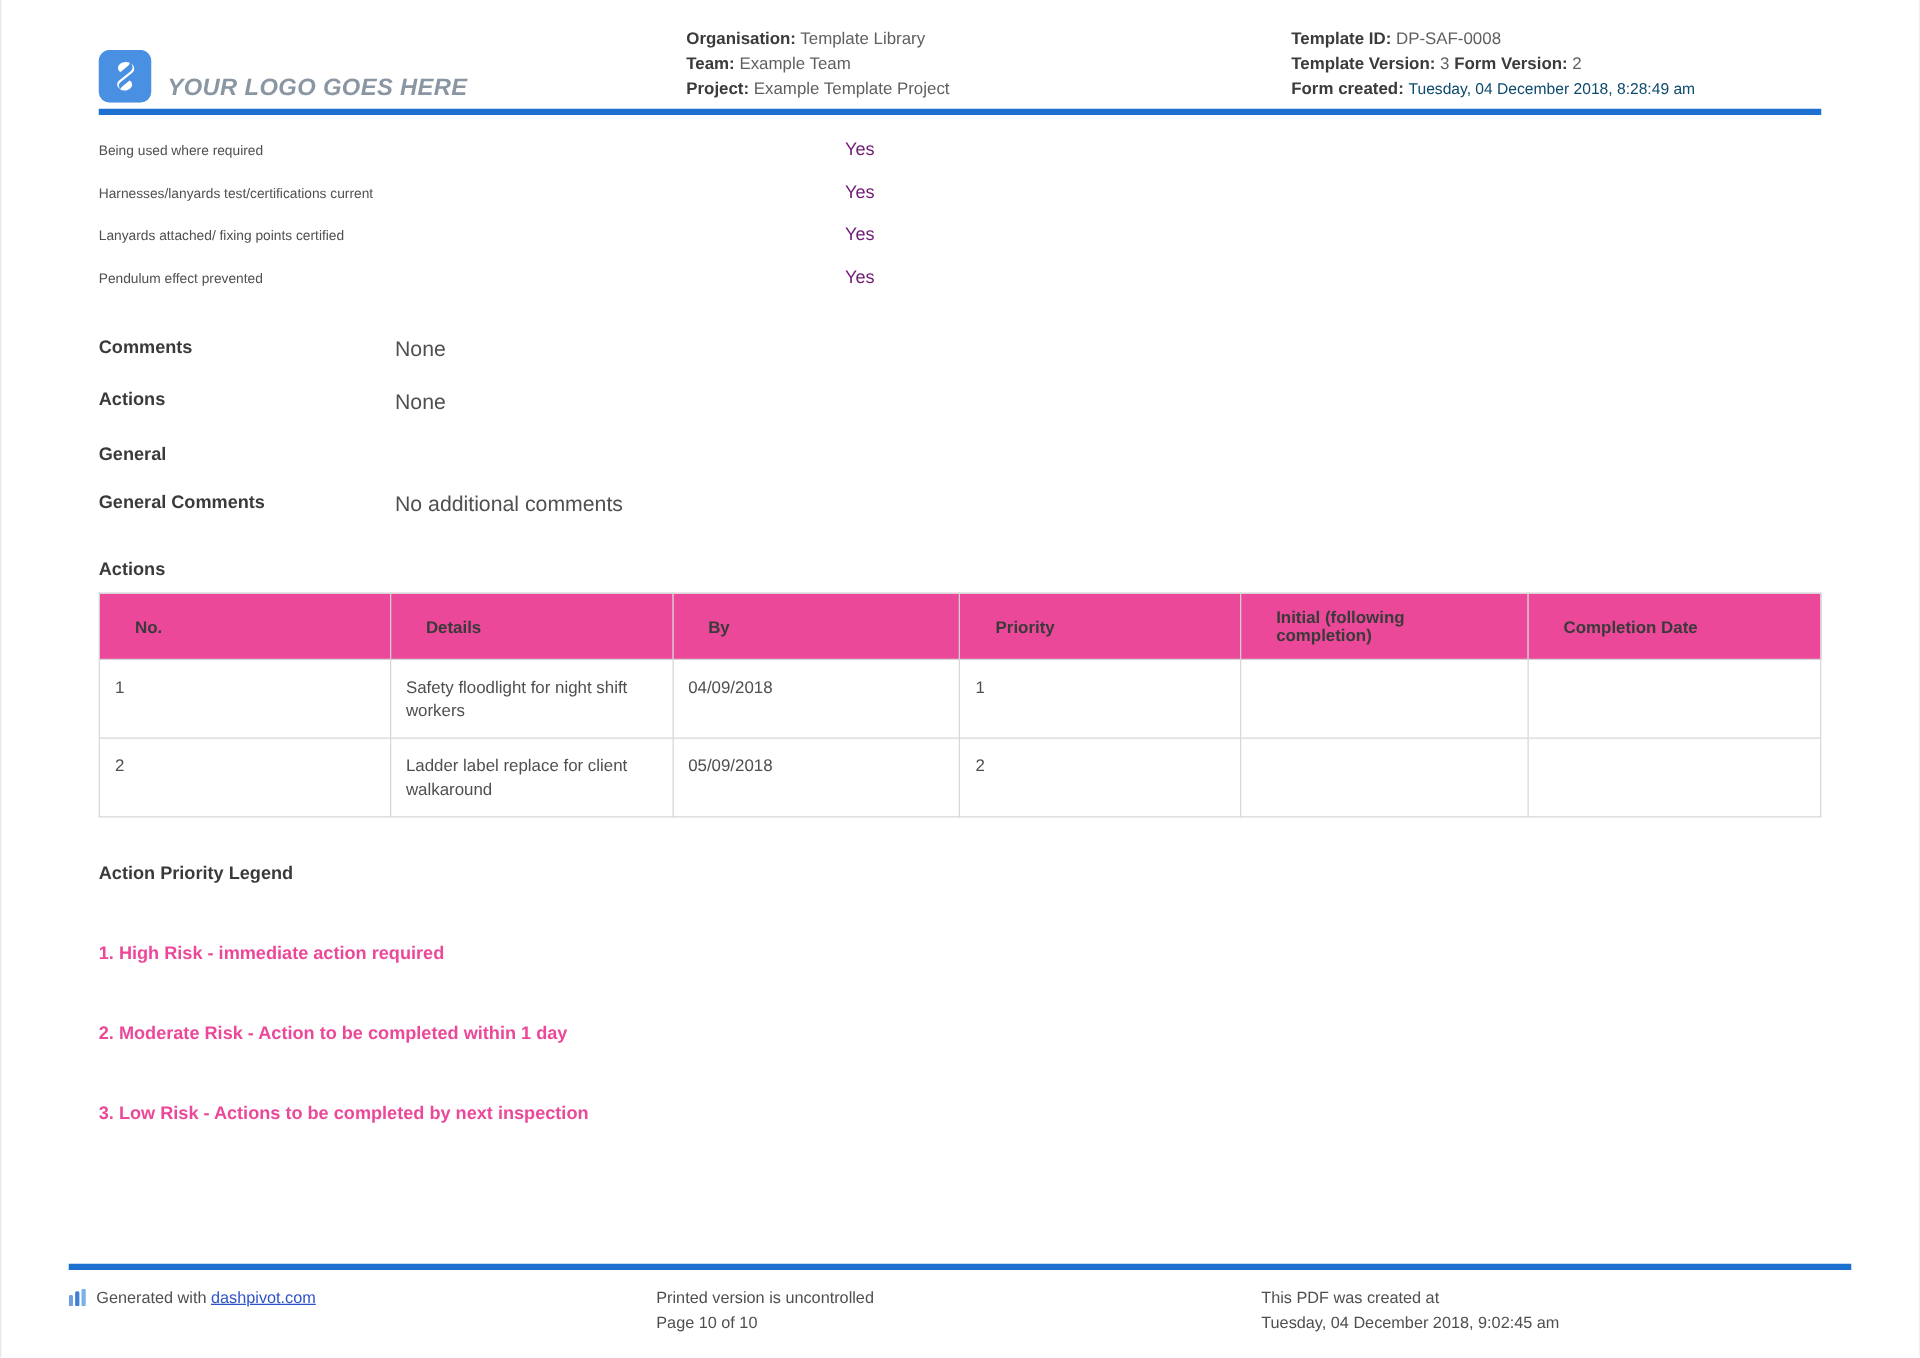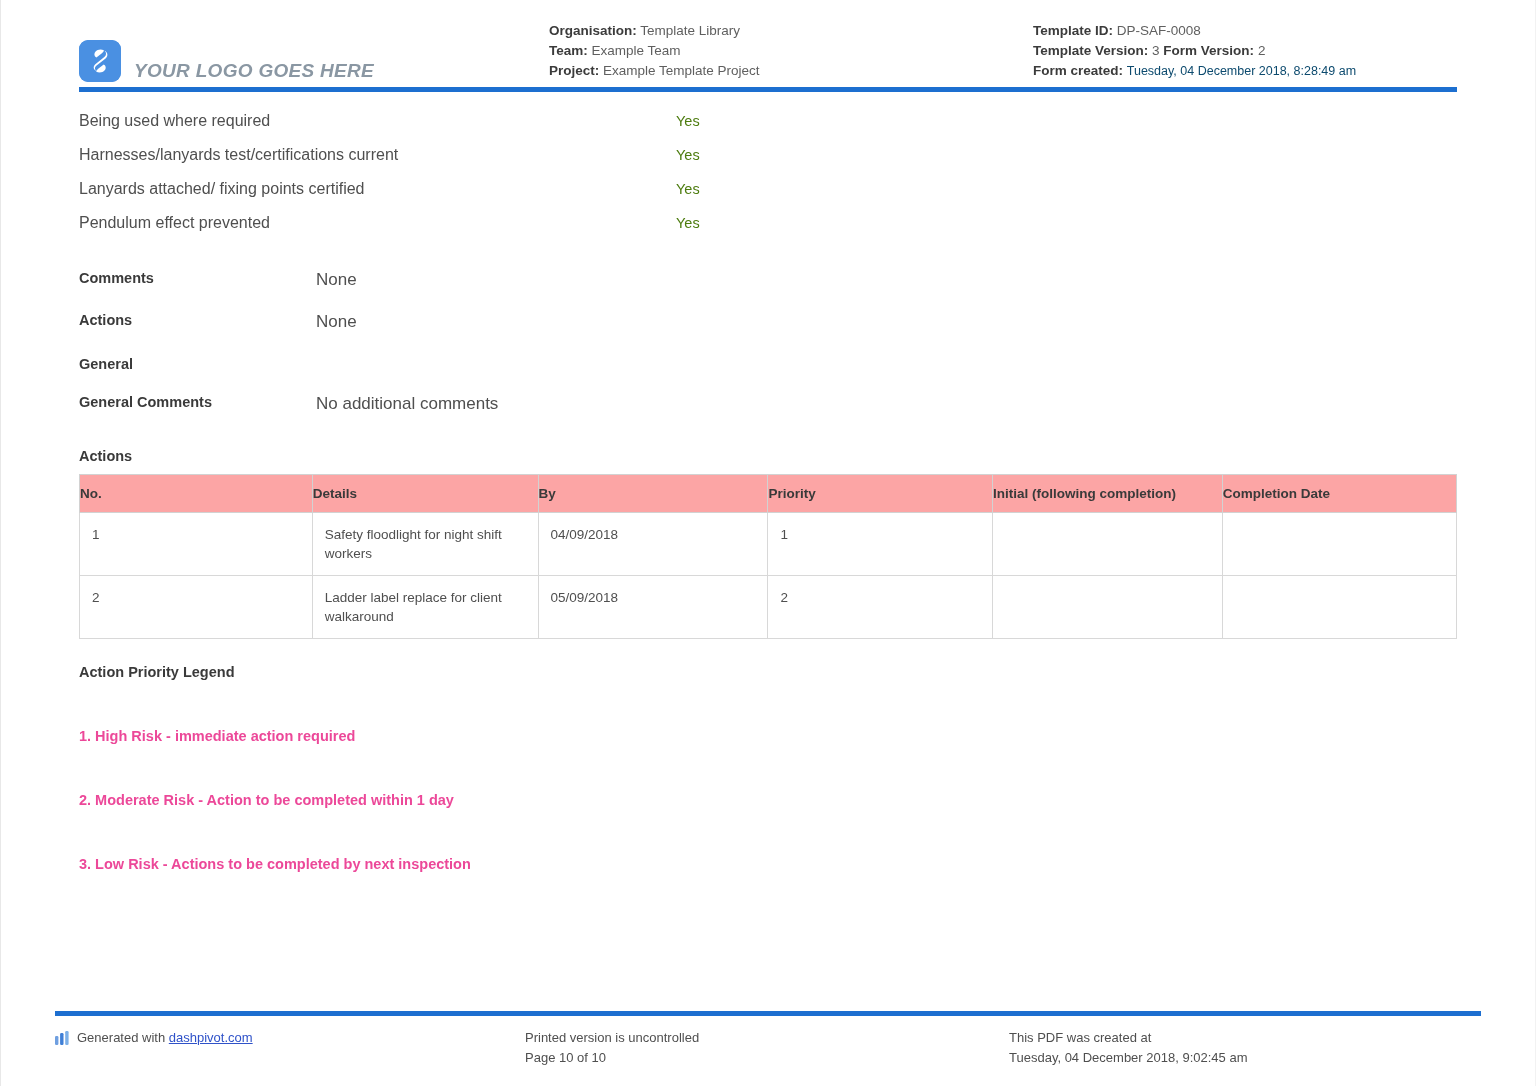--- a/index.html
+++ b/index.html
@@ -91,26 +91,26 @@
   
   .content { padding: 0 78px; position: relative; }
 
   .qa-row {
     display: flex;
     align-items: baseline;
     height: 34px;
   }
   .qa-q {
     width: 597px;
-    font-size: 16px;
+    font-size: 11px;
     color: #4f4f4f;
   }
   .qa-a {
     font-size: 14.5px;
-    color: #4d7c0f;
+    color: #701a75;
   }
 
   .field-row {
     display: flex;
     align-items: flex-start;
     margin-top: 22px;
   }
   .field-label {
     width: 237px;
     font-size: 14.5px;
@@ -136,27 +136,27 @@
     margin-top: 34px;
     margin-bottom: 10px;
   }
 
   table.actions {
     width: 100%;
     border-collapse: collapse;
     table-layout: fixed;
   }
   table.actions th {
-    background: #fca5a5;
+    background: #ec4899;
     border: 1px solid #d2d2d2;
     text-align: left;
     font-size: 13.5px;
     font-weight: bold;
     color: #3a3a3a;
-    padding: 11px 0;
+    padding: 11px 28px;
     height: 38px;
     margin-left: 24px;
   }
   table.actions td {
     border: 1px solid #d8d8d8;
     font-size: 13.5px;
     color: #4f4f4f;
     padding: 12px 12px;
     vertical-align: top;
     height: 54px;
@@ -166,21 +166,21 @@
   col.c-det   { width: 16.4%; }
   col.c-by    { width: 16.7%; }
   col.c-pri   { width: 16.3%; }
   col.c-init  { width: 16.7%; }
   col.c-comp  { width: 17.0%; }
 
   .legend-title {
     font-size: 14.5px;
     font-weight: bold;
     color: #3a3a3a;
-    margin-top: 25px;
+    margin-top: 37px;
   }
   .legend-item {
     font-size: 14.5px;
     font-weight: bold;
     color: #ec4899;
     margin-top: 48px;
   }
 
   
   .footer {

